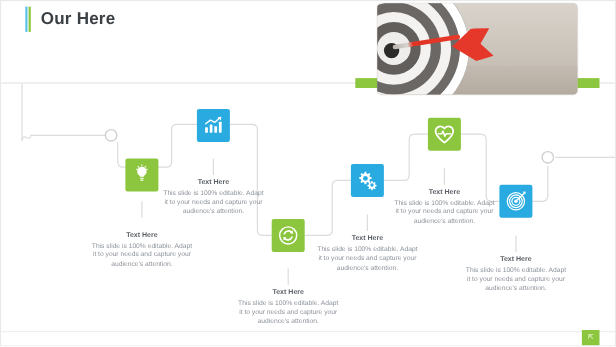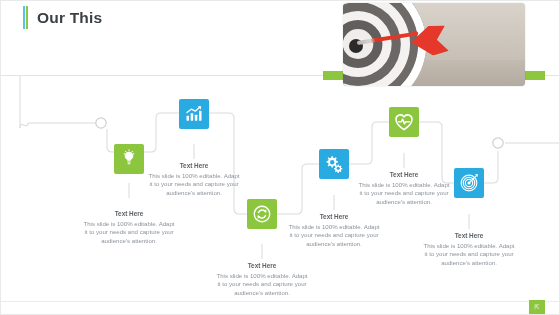--- a/index.html
+++ b/index.html
@@ -122,21 +122,21 @@
 </style>
 </head>
 <body>
 
 <div id="slide">
 
   <div id="title-accent">
     <div class="bar b1"></div>
     <div class="bar b2"></div>
   </div>
-  <div id="page-title">Our This</div>
+  <div id="page-title">Our Here</div>
   <div id="header-rule"></div>
 
   <div id="hero-green-bar"></div>
   <div id="hero-image">
     <div class="wall"></div>
     <div class="floor"></div>
     <div class="board"></div>
     <div class="board-center"></div>
     <div class="dart-shaft"></div>
     <div class="dart-fin"></div>

